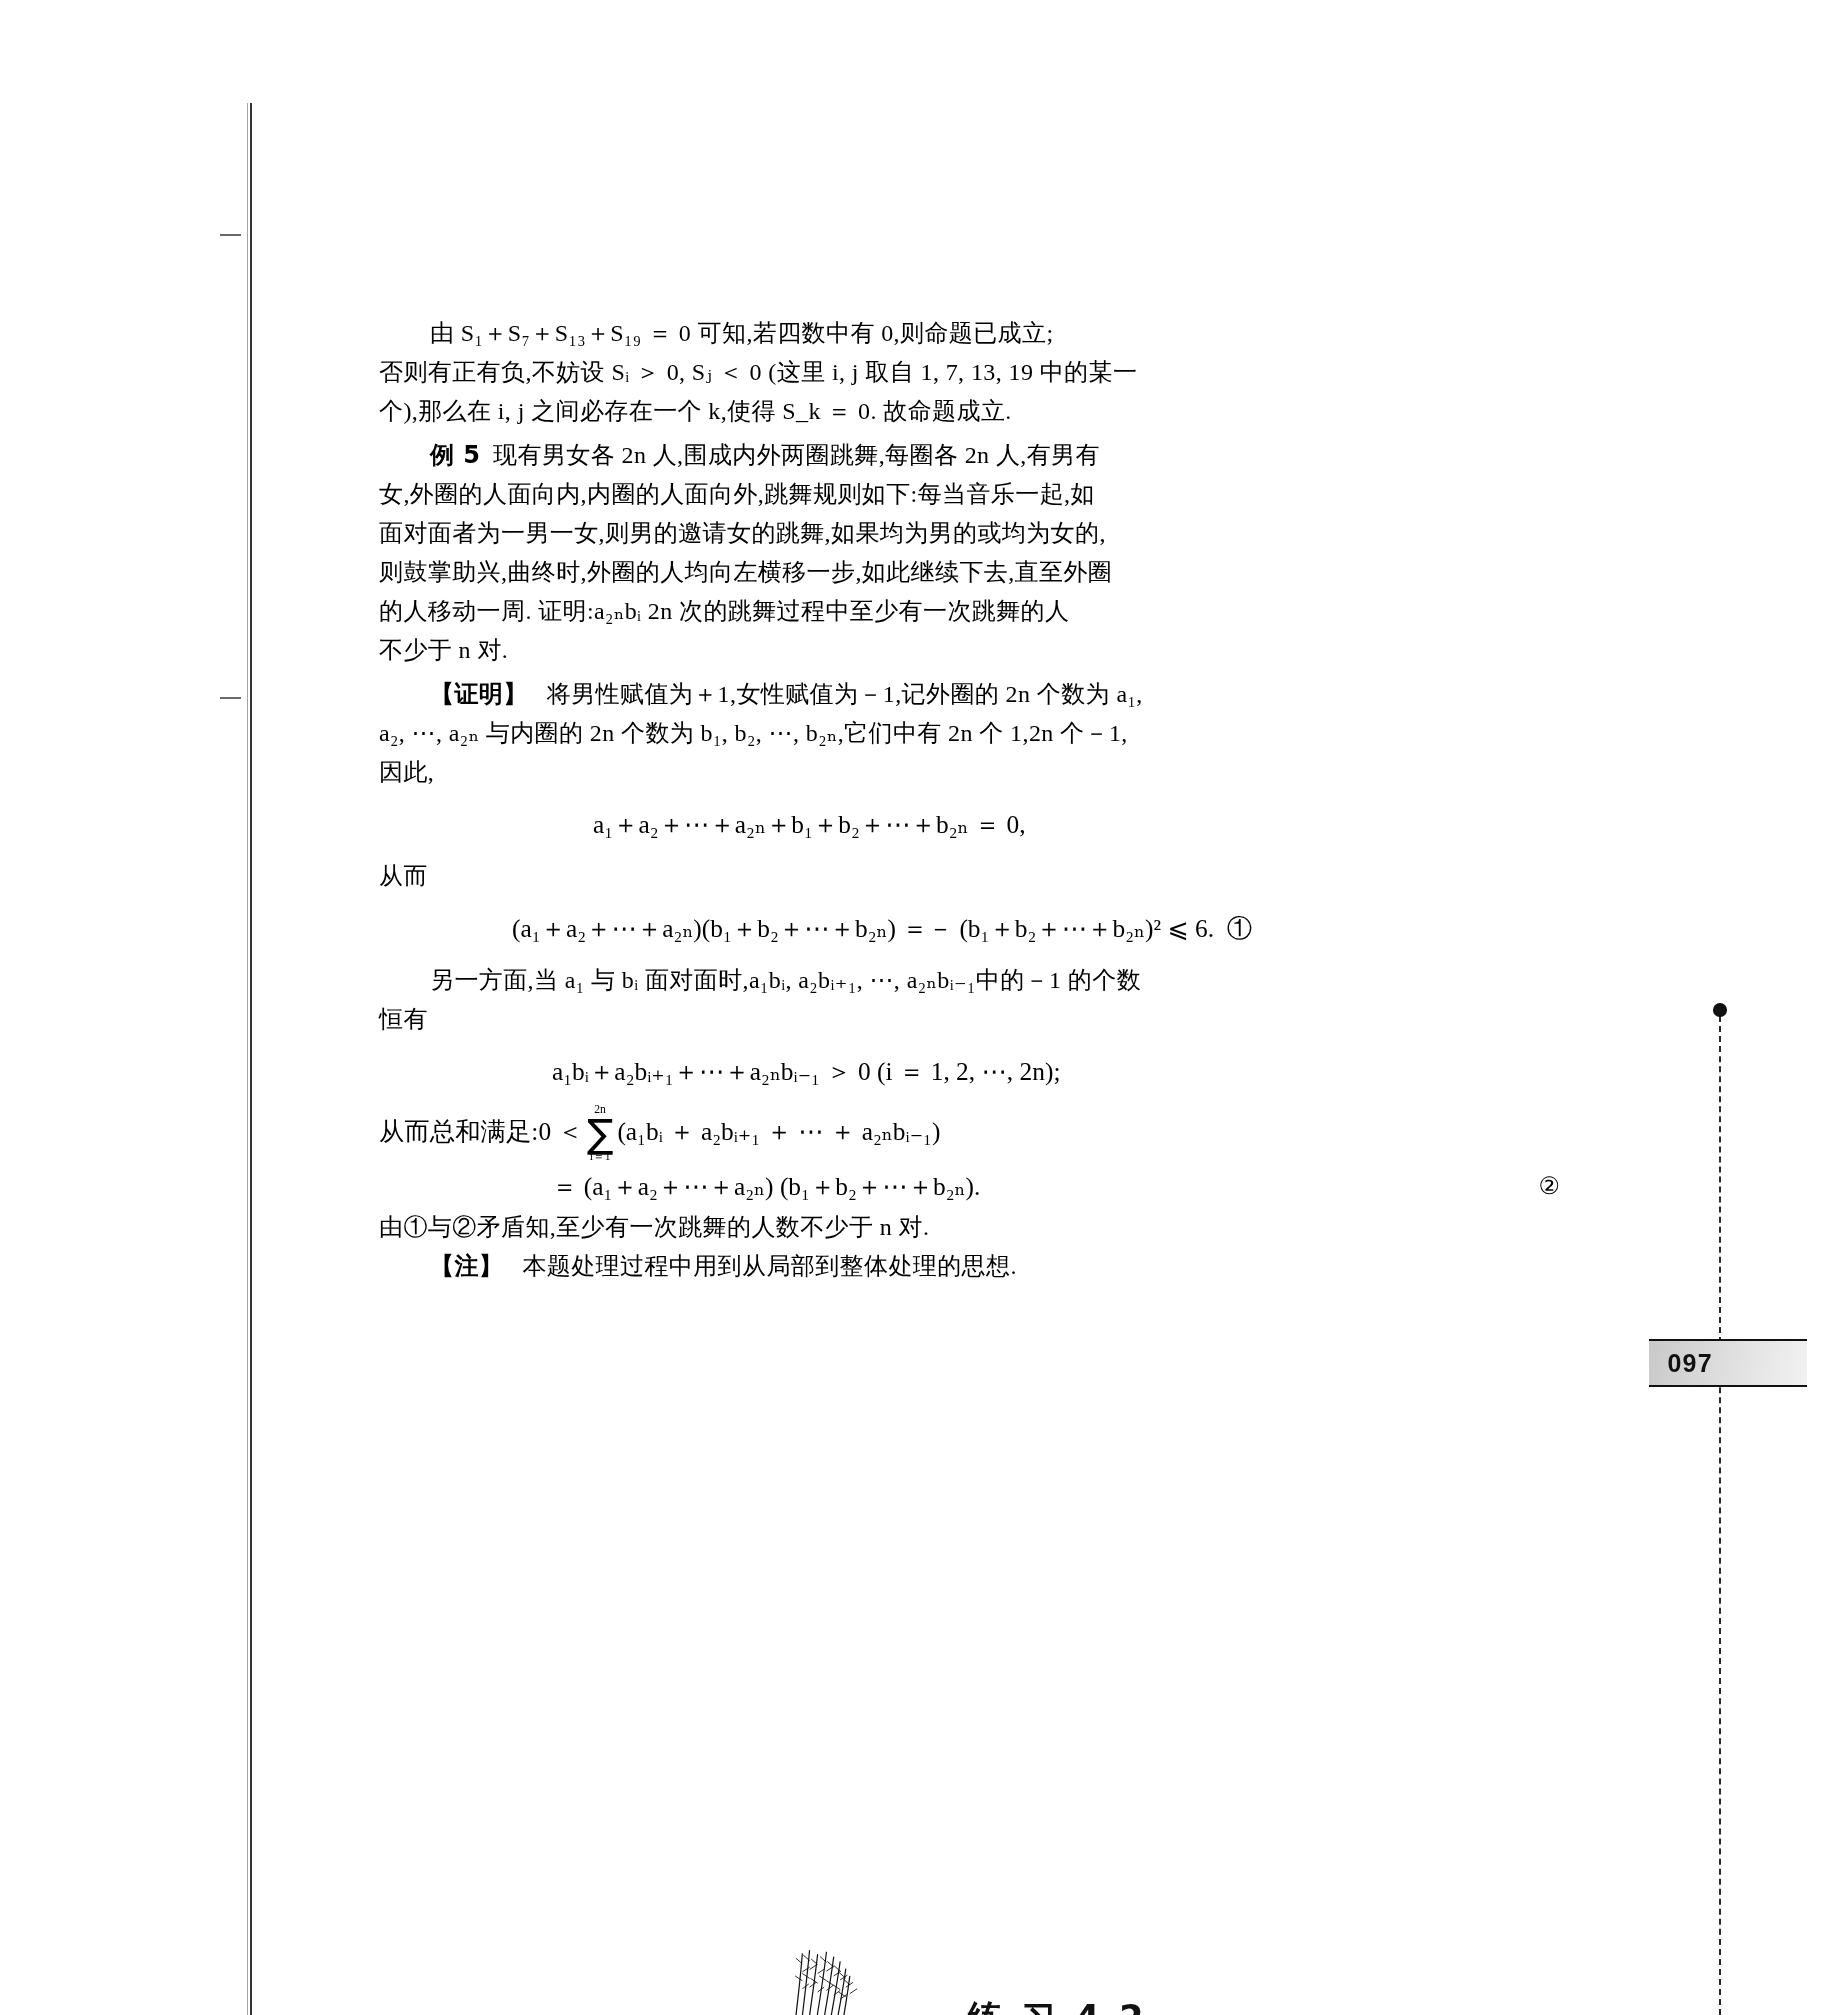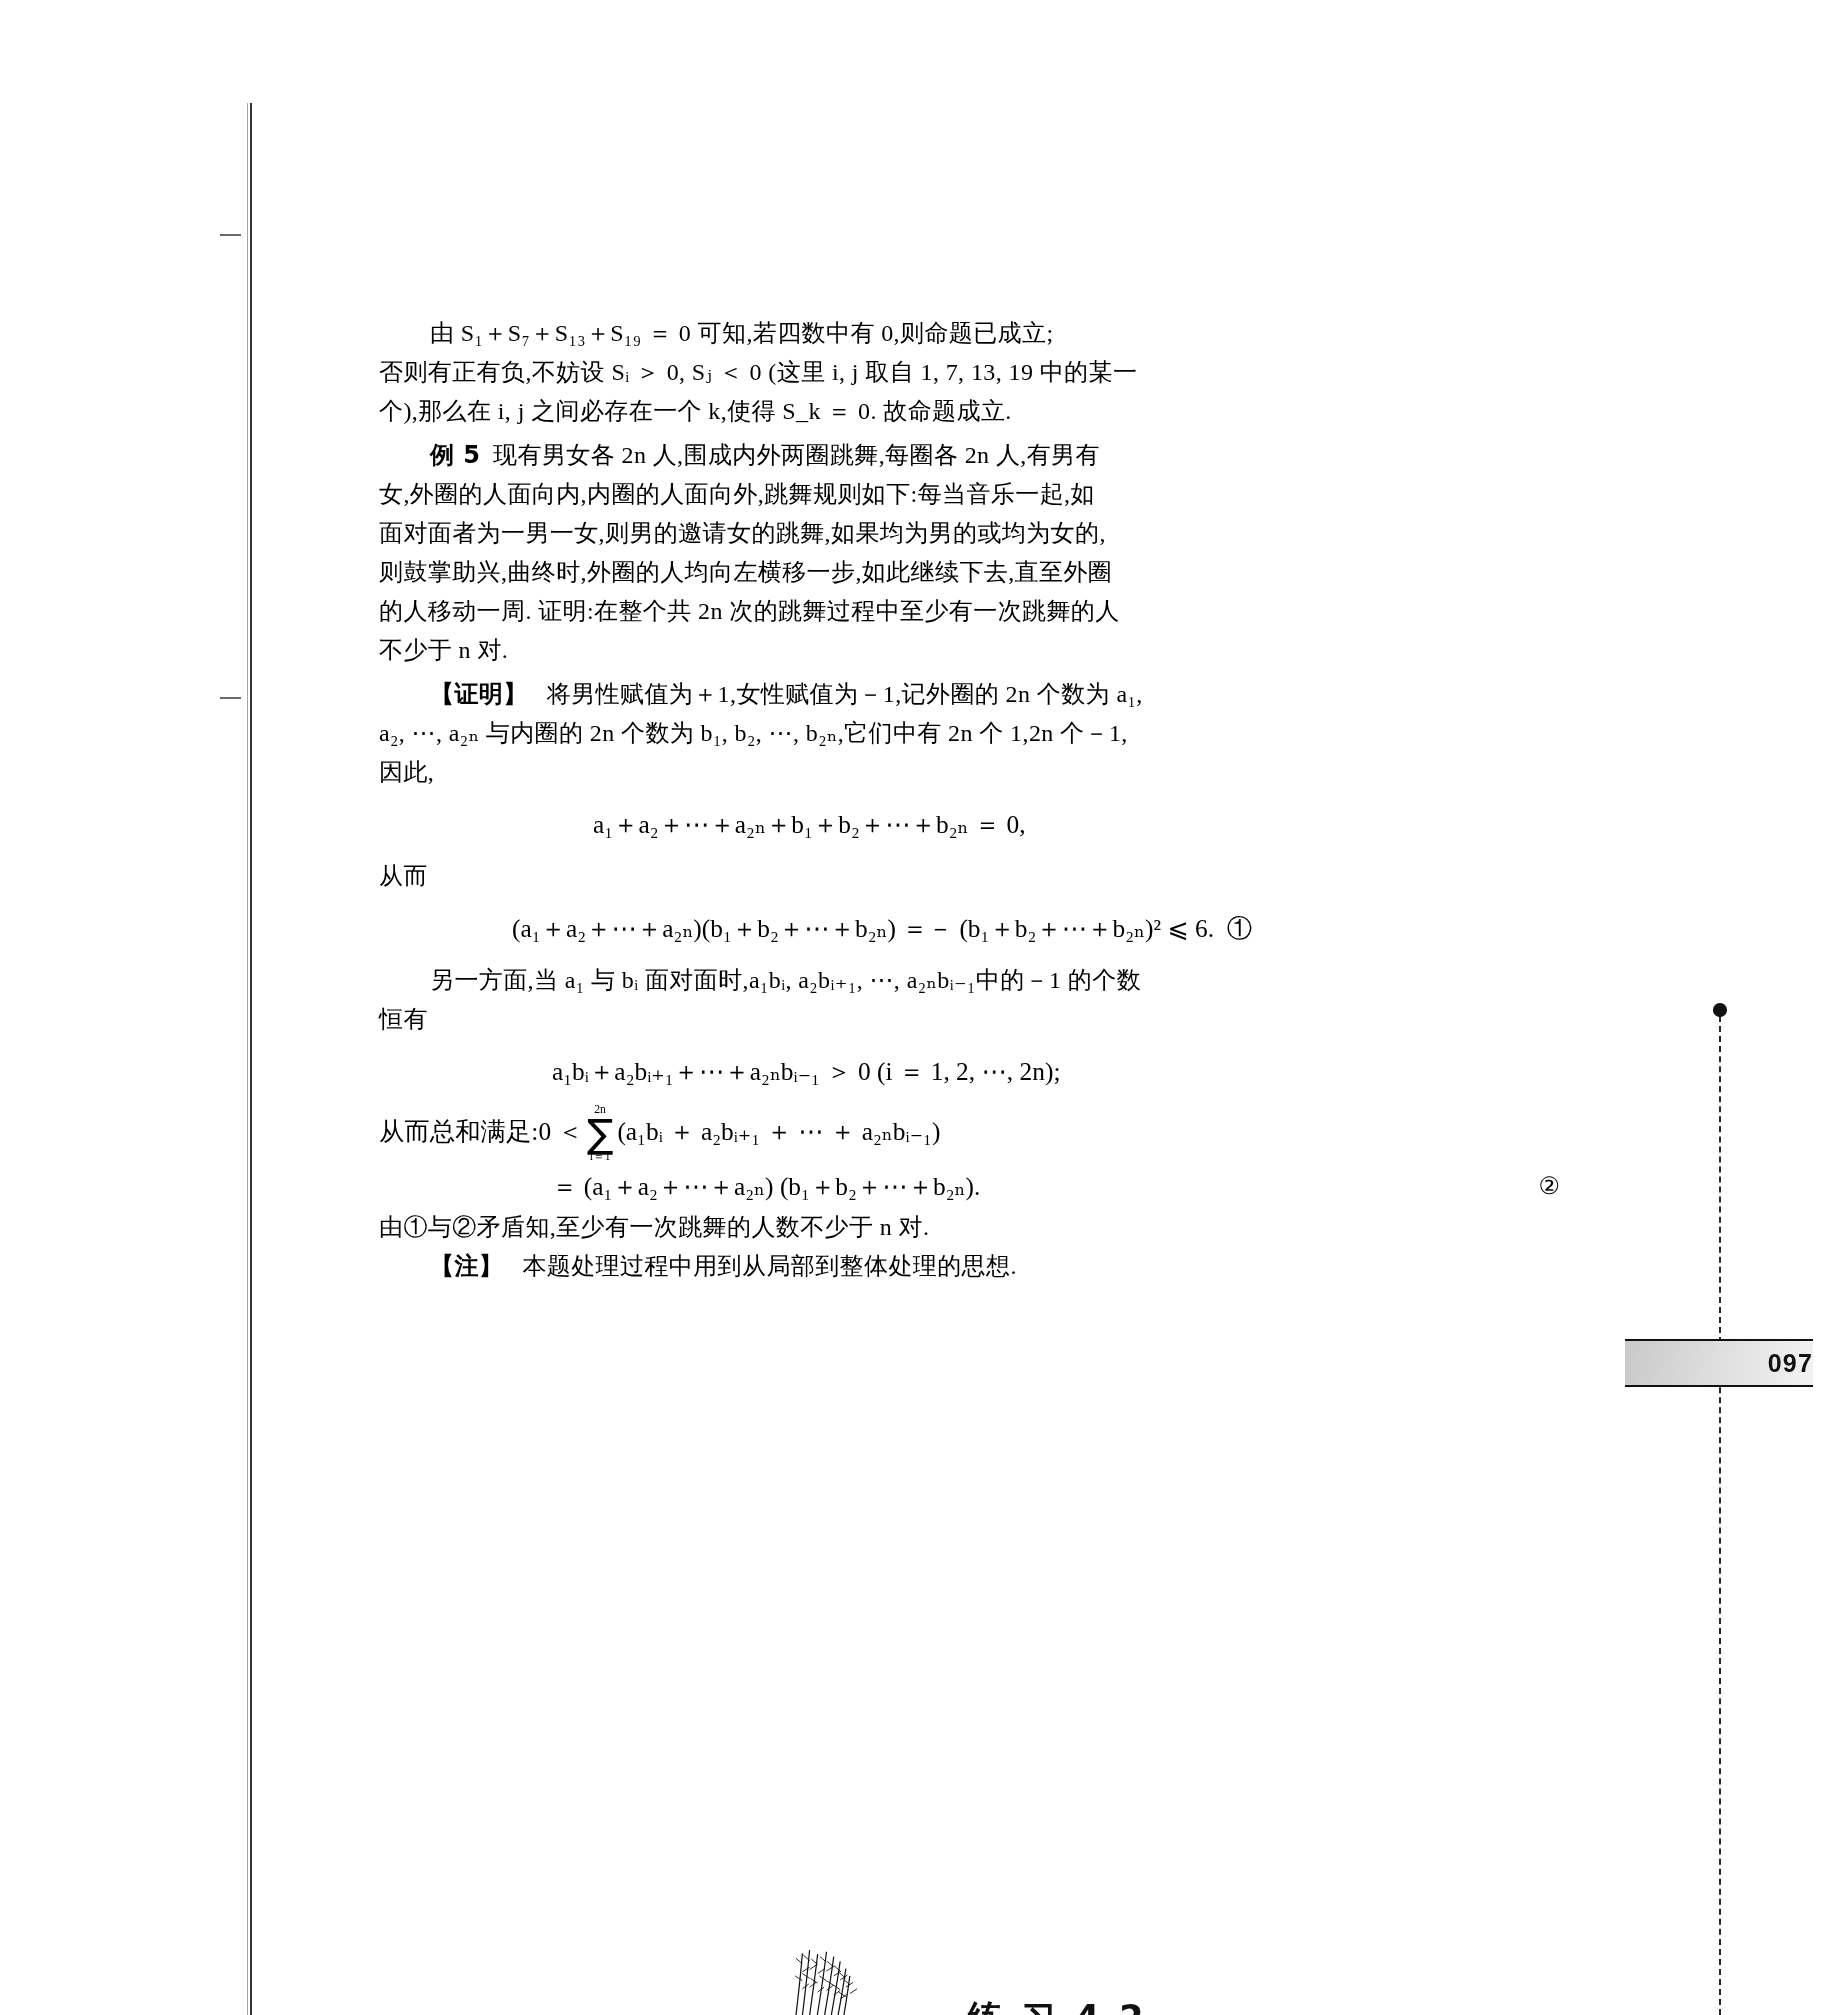--- a/index.html
+++ b/index.html
@@ -21,24 +21,24 @@
 
   .tick-left{position:absolute;width:21px;height:1.6px;background:#2a2a2a;opacity:.7;}
 
   
   .dash-rule{position:absolute;right:102px;top:1016px;width:0;height:1290px;
     border-left:2.8px dashed #111;opacity:.9;}
   .dash-dot{position:absolute;right:96px;top:1003px;width:13.7px;height:13.7px;
     border-radius:50%;background:#111;}
 
   
-  .page-tab{position:absolute;right:10px;top:1339px;width:188px;height:44px;
+  .page-tab{position:absolute;right:16px;top:1339px;width:158px;height:44px;
     background:linear-gradient(100deg,#c9c9c9 0%,#dedede 48%,#f2f2f2 100%);
     border-top:2.8px solid #111;border-bottom:2.8px solid #111;
-    display:flex;align-items:center;justify-content:flex-end;}
+    display:flex;align-items:center;}
   .page-tab .pnum{font-family:"Liberation Sans","DejaVu Sans",sans-serif;
     font-size:25px;font-weight:700;letter-spacing:1.2px;color:#111;
     padding-left:18.5px;}
 
   
   .content{position:absolute;left:379px;top:314px;width:1181px;}
   .ln{
     font-size:24px;line-height:39px;
     white-space:nowrap;
     letter-spacing:0.4px;
@@ -95,21 +95,21 @@
   <div class="content">
 
     <p class="ln ind2">由 S₁＋S₇＋S₁₃＋S₁₉ ＝ 0 可知,若四数中有 0,则命题已成立;</p>
     <p class="ln">否则有正有负,不妨设 Sᵢ ＞ 0, Sⱼ ＜ 0 (这里 i, j 取自 1, 7, 13, 19 中的某一</p>
     <p class="ln">个),那么在 i, j 之间必存在一个 k,使得 S_k ＝ 0. 故命题成立.</p>
 
     <p class="ln ind2 blk"><span class="lbl">例 5</span>&nbsp;&nbsp;<span>现有男女各 2n 人,围成内外两圈跳舞,每圈各 2n 人,有男有</span></p>
     <p class="ln">女,外圈的人面向内,内圈的人面向外,跳舞规则如下:每当音乐一起,如</p>
     <p class="ln">面对面者为一男一女,则男的邀请女的跳舞,如果均为男的或均为女的,</p>
     <p class="ln">则鼓掌助兴,曲终时,外圈的人均向左横移一步,如此继续下去,直至外圈</p>
-    <p class="ln">的人移动一周. 证明:在整个共 2n 次的跳舞过程中至少有一次跳舞的人</p>
+    <p class="ln">的人移动一周. 证明:a₂ₙbᵢ 2n 次的跳舞过程中至少有一次跳舞的人</p>
     <p class="ln">不少于 n 对.</p>
 
     <p class="ln ind2 blk"><span class="lbl">【证明】</span>&nbsp;&nbsp;&nbsp;<span>将男性赋值为＋1,女性赋值为－1,记外圈的 2n 个数为 a₁,</span></p>
     <p class="ln">a₂, ⋯, a₂ₙ 与内圈的 2n 个数为 b₁, b₂, ⋯, b₂ₙ,它们中有 2n 个 1,2n 个－1,</p>
     <p class="ln">因此,</p>
 
     <div class="gap"></div>
     <p class="eq c1">a₁＋a₂＋⋯＋a₂ₙ＋b₁＋b₂＋⋯＋b₂ₙ ＝ 0,</p>
     <div class="gap"></div>
 

